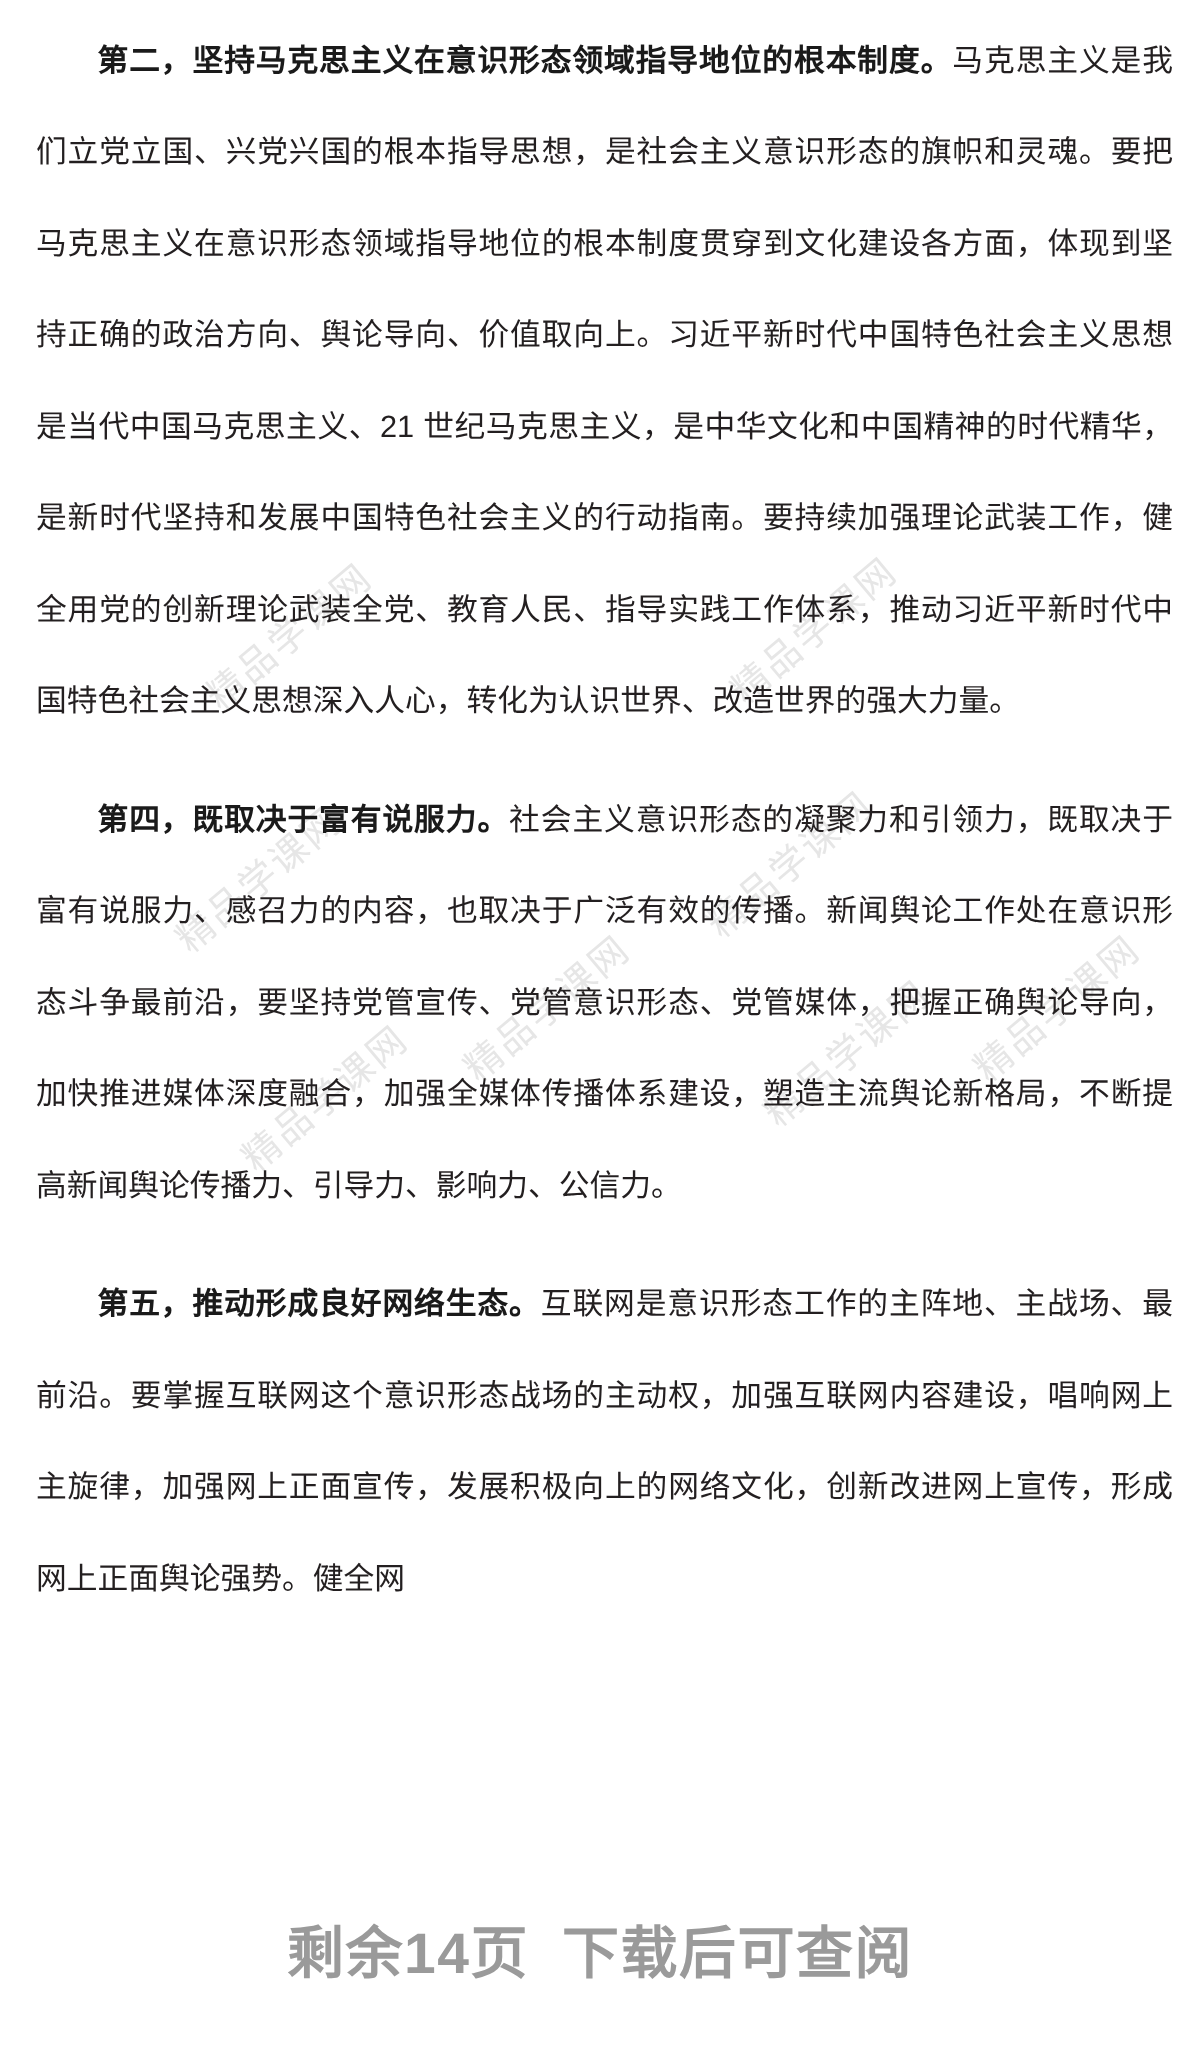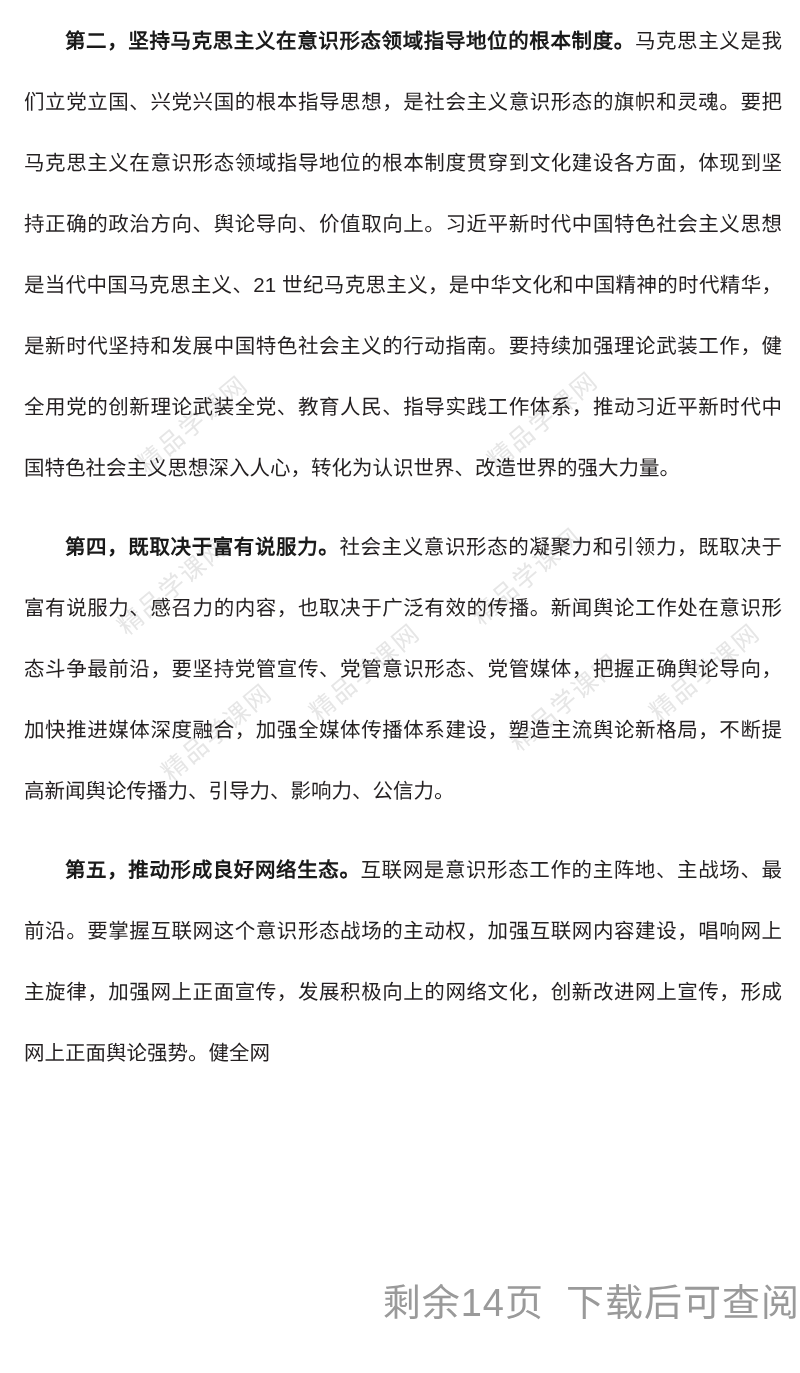--- a/index.html
+++ b/index.html
@@ -89,23 +89,23 @@
                 #ffffff 62%);
     z-index: 3;
     pointer-events: none;
   }
   #footer-notice {
     position: absolute;
     left: 0;
     right: 0;
     bottom: 48px;
     z-index: 4;
-    text-align: right;
+    text-align: center;
     font-size: 38px;
-    font-weight: normal;
+    font-weight: bold;
     color: #9a9a9a;
     letter-spacing: 1px;
     line-height: 1.1;
   }
   #footer-notice .gap {
     display: inline-block;
     width: 22px;
   }
 </style>
 </head>

